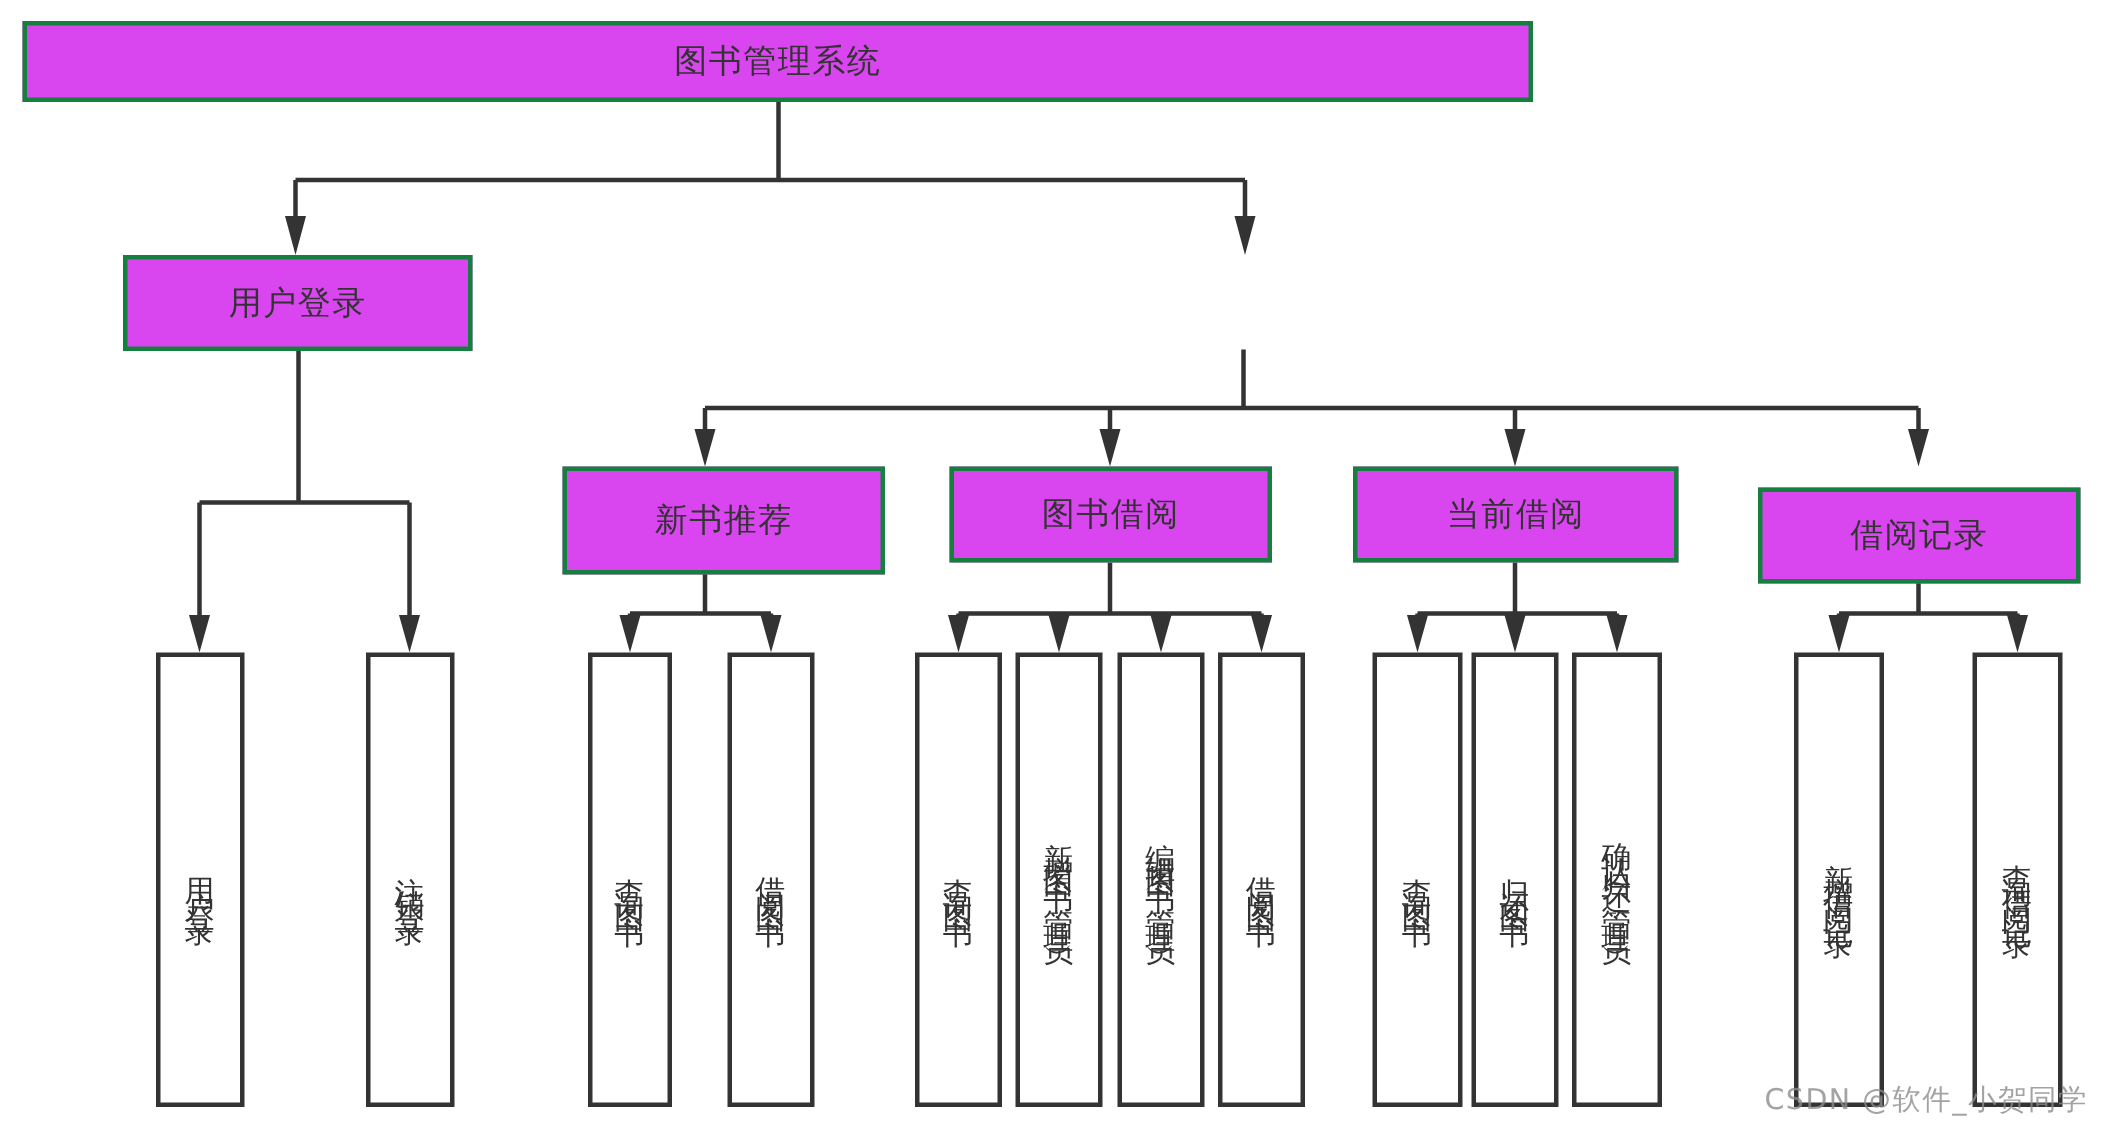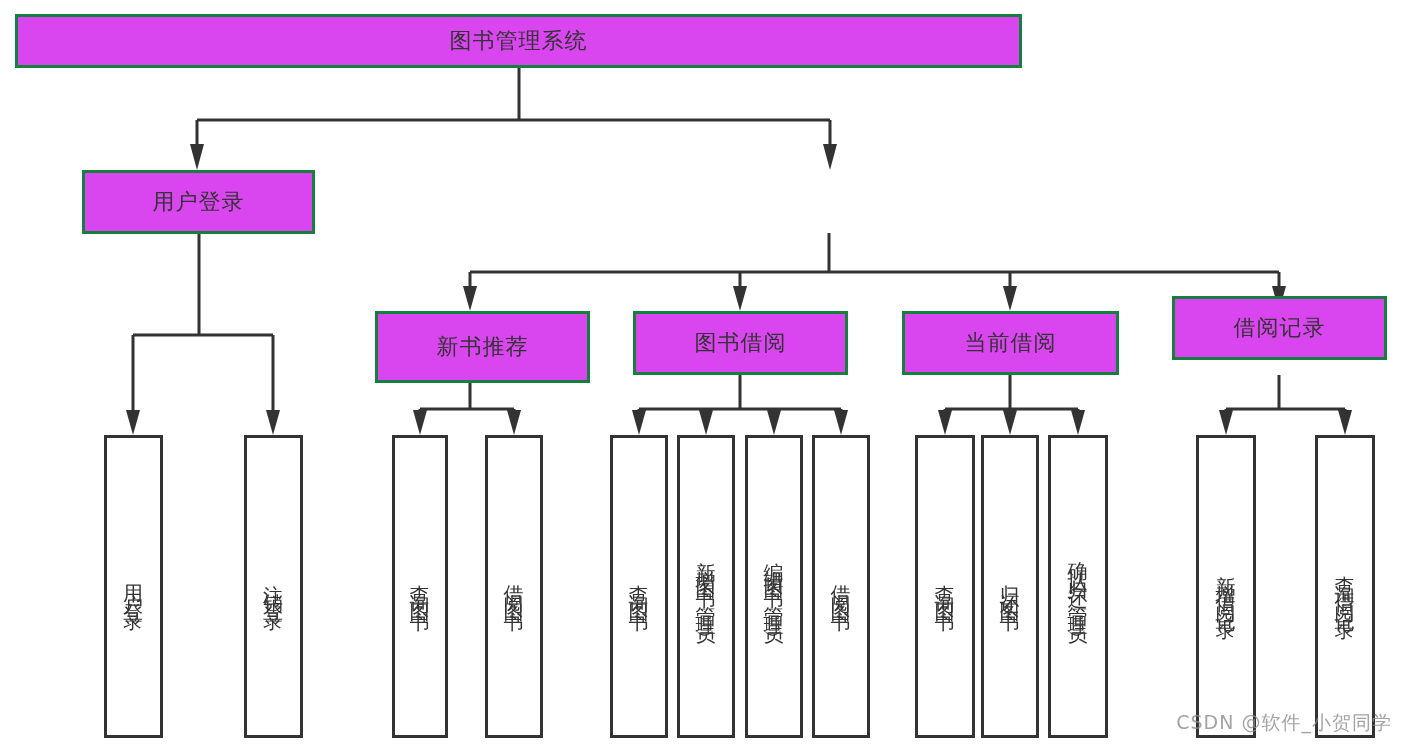--- a/index.html
+++ b/index.html
@@ -36,21 +36,21 @@
   .v-box .v-label{
     writing-mode:vertical-rl;
     text-orientation:mixed;
     font-size:20px;
     line-height:1;
     letter-spacing:0.45em;
     color:#333333;
   }
   .watermark{
     position:absolute;
-    right:13px;bottom:11px;
+    right:13px;bottom:1px;
     font-size:19px;
     color:rgba(140,140,140,0.8);
     letter-spacing:1px;
     white-space:nowrap;
     z-index:10;
   }
 </style>
 </head>
 <body>
 
@@ -106,21 +106,21 @@
     </g>
   </svg>
 
   <div class="h-box" style="left:15px;top:14px;width:1007px;height:54px;">图书管理系统</div>
 
   <div class="h-box" style="left:82px;top:170px;width:233px;height:64px;">用户登录</div>
 
   <div class="h-box" style="left:363px;top:311px;width:215px;height:72px;margin-left:12px;">新书推荐</div>
   <div class="h-box" style="left:633px;top:311px;width:215px;height:64px;font-family:Liberation Mono, monospace;">图书借阅</div>
   <div class="h-box" style="left:902px;top:311px;width:217px;height:64px;">当前借阅</div>
-  <div class="h-box" style="left:1172px;top:296px;width:215px;height:64px;">借阅记录</div>
+  <div class="h-box" style="left:1172px;top:325px;width:215px;height:64px;">借阅记录</div>
 
   <div class="v-box" style="left:104px;width:59px;">
     <span class="v-label">用户登录</span>
   </div>
   <div class="v-box" style="left:244px;width:59px;">
     <span class="v-label">注销登录</span>
   </div>
 
   <div class="v-box" style="left:392px;width:56px;">
     <span class="v-label">查询图书</span>

